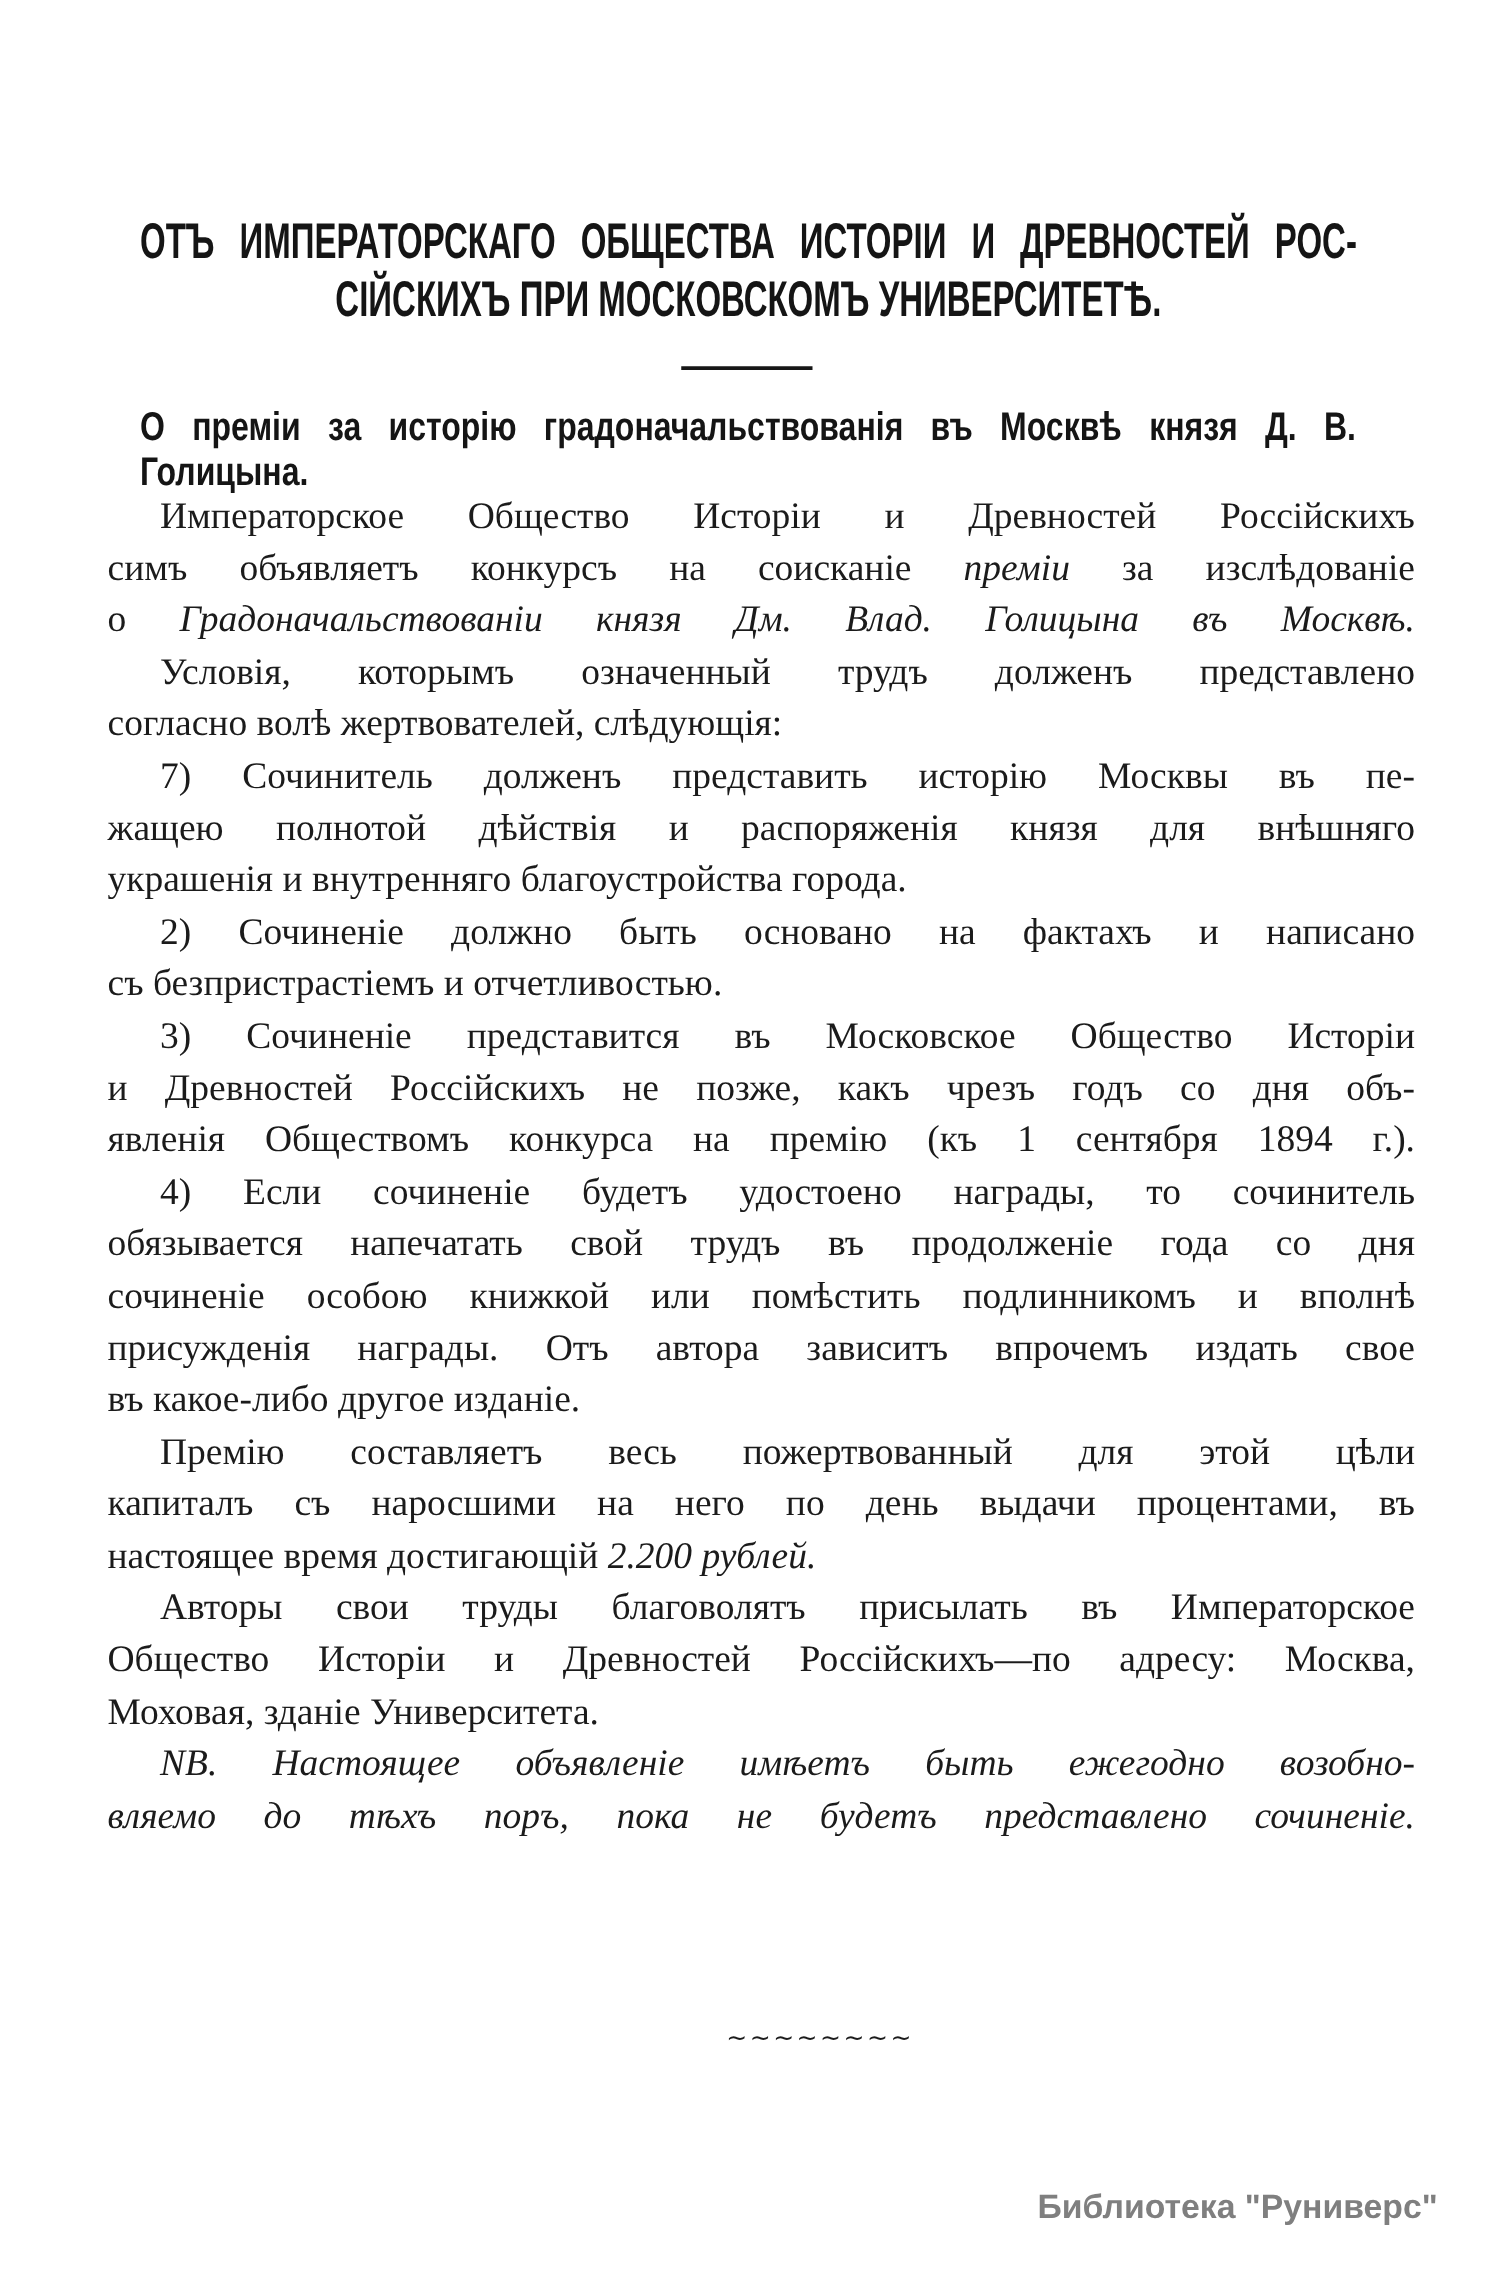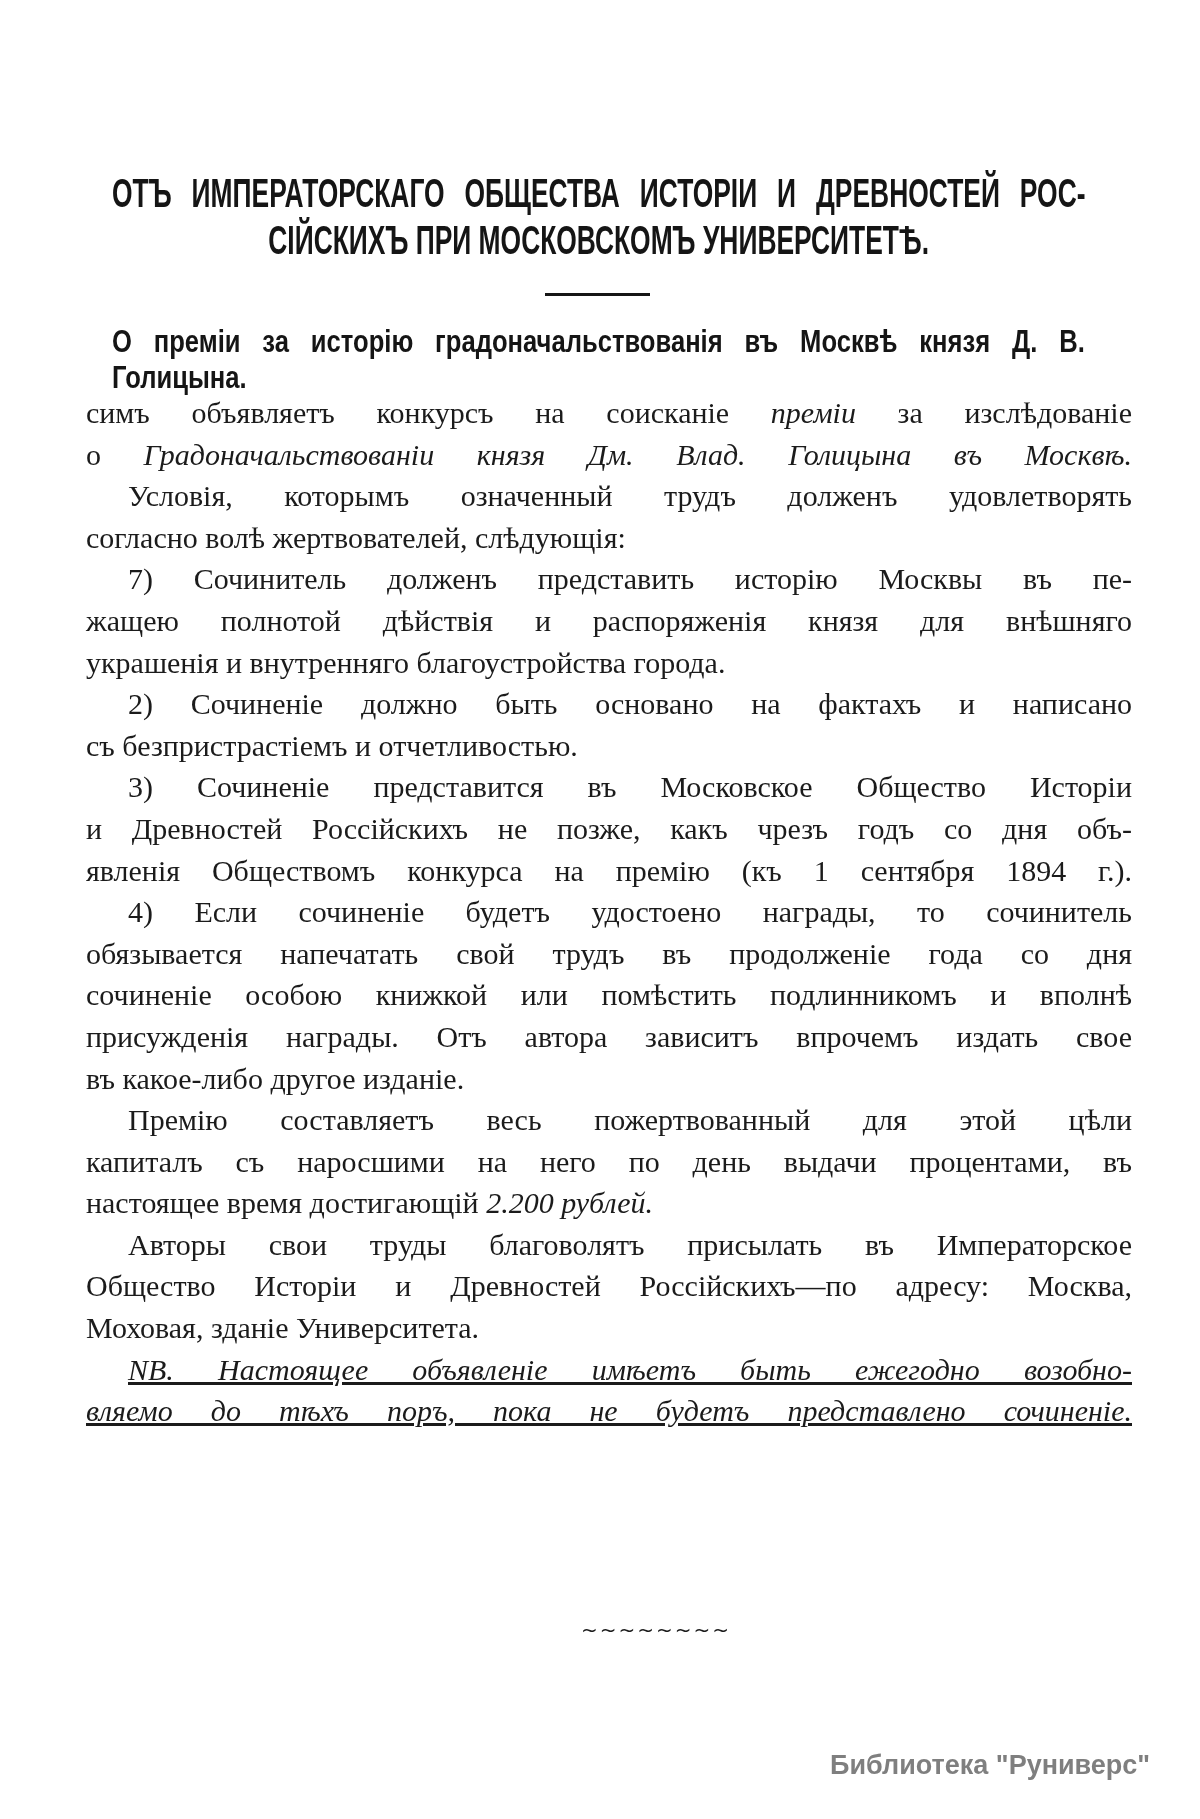--- a/index.html
+++ b/index.html
@@ -43,21 +43,21 @@
   
   .body-block {
     position:absolute; left:86px; top:392px;
     width:1046px;
     font-size:30px; line-height:41.6px;
     color:#1b1b1b;
   }
   .bl { white-space:normal; }
   .j  { text-align:justify; text-align-last:justify; }
   .ind { text-indent:42px; }
-  .it { font-style:italic;text-decoration:underline; }
+  .it { font-style:italic; }
   .bl em { font-style:italic;margin-top:12px; }
 
   
   .flourish {
     position:absolute; left:581px; top:1618px;
     font-family:"DejaVu Sans",sans-serif;
     font-size:20px; letter-spacing:2px;
     color:#1b1b1b;
   }
   .watermark {
@@ -75,24 +75,25 @@
   <div class="title-block">
     <div class="title-l1">ОТЪ ИМПЕРАТОРСКАГО ОБЩЕСТВА ИСТОРІИ И ДРЕВНОСТЕЙ РОС-</div>
     <div class="title-l2">СІЙСКИХЪ ПРИ МОСКОВСКОМЪ УНИВЕРСИТЕТѢ.</div>
   </div>
 
   <div class="head-rule"></div>
 
   <div class="subtitle">О преміи за исторію градоначальствованія въ Москвѣ князя Д. В. Голицына.</div>
 
   <div class="body-block">
+    <div class="bl j ind">Императорское Общество Исторіи и Древностей Россійскихъ</div>
     <div class="bl j"><span>симъ объявляетъ конкурсъ на соисканіе </span><em>преміи</em><span> за изслѣдованіе</span></div>
     <div class="bl j"><span>о </span><em>Градоначальствованіи князя Дм. Влад. Голицына въ Москвѣ.</em></div>
 
-    <div class="bl j ind">Условія, которымъ означенный трудъ долженъ удовлетворять</div>
+    <div class="bl j ind">Условія, которымъ означенный трудъ долженъ представлено</div>
     <div class="bl">согласно волѣ жертвователей, слѣдующія:</div>
 
     <div class="bl j ind">7) Сочинитель долженъ представить исторію Москвы въ пе-</div>
     <div class="bl j">жащею полнотой дѣйствія и распоряженія князя для внѣшняго</div>
     <div class="bl">украшенія и внутренняго благоустройства города.</div>
 
     <div class="bl j ind">2) Сочиненіе должно быть основано на фактахъ и написано</div>
     <div class="bl">съ безпристрастіемъ и отчетливостью.</div>
 
     <div class="bl j ind">3) Сочиненіе представится въ Московское Общество Исторіи</div>

